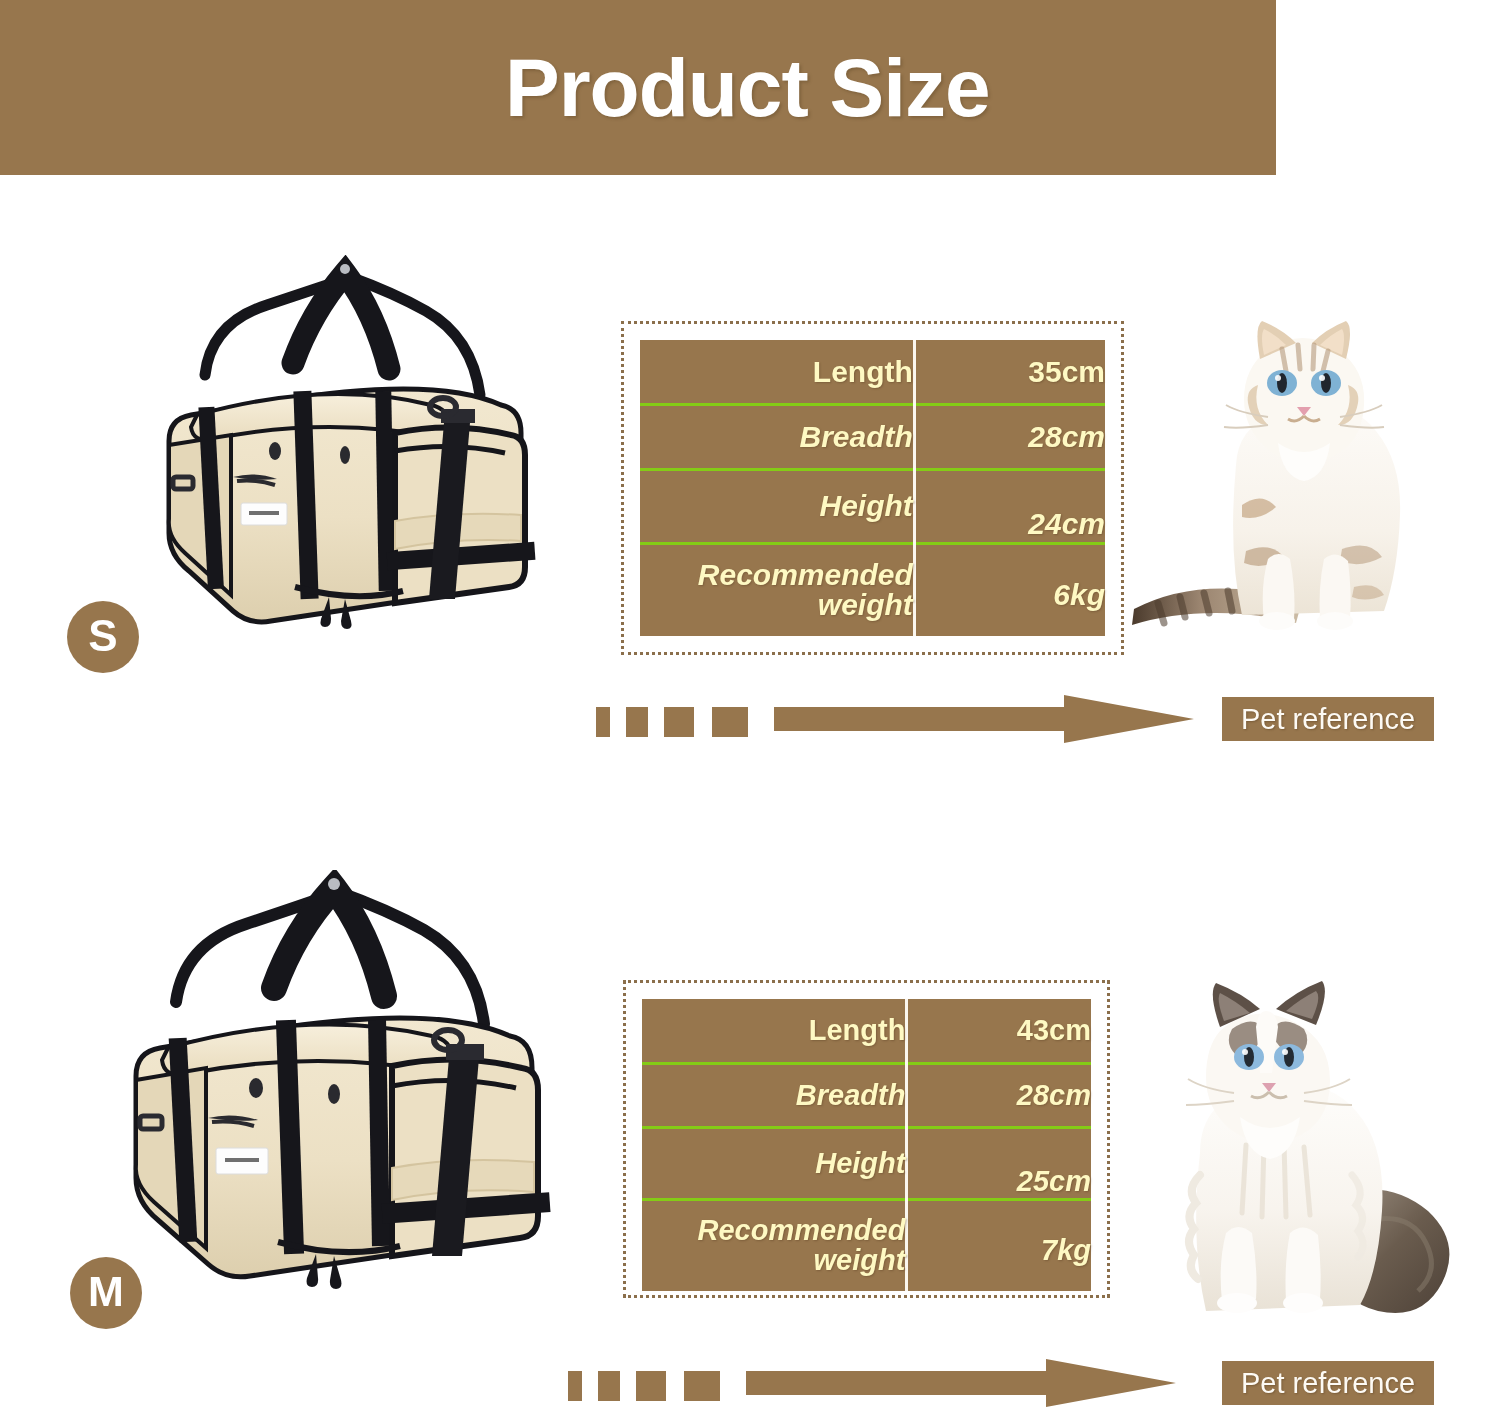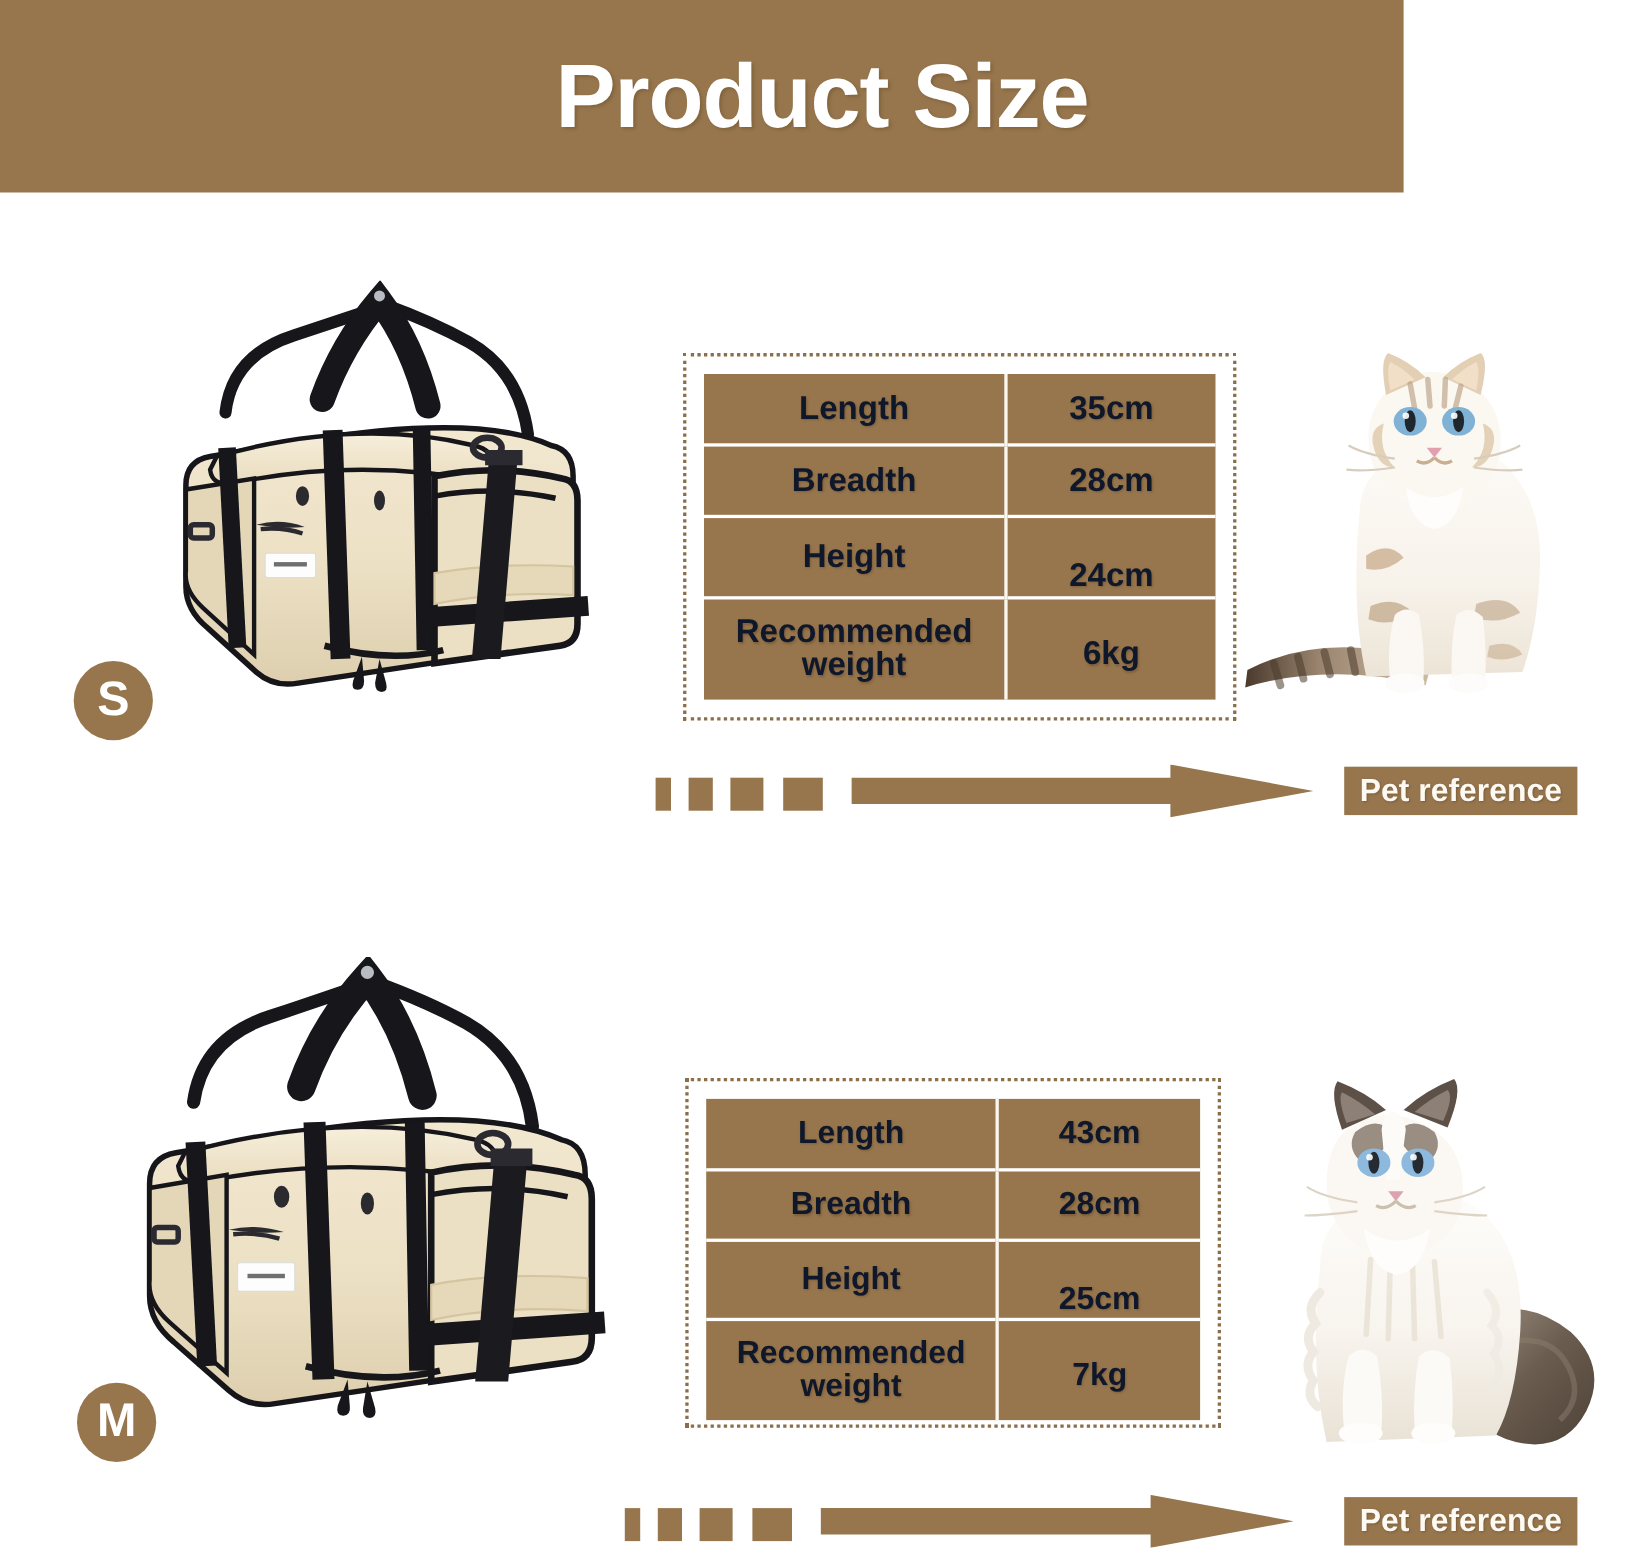--- a/index.html
+++ b/index.html
@@ -70,28 +70,28 @@
   #card-s { left: 621px; top: 146px; width: 503px; height: 334px; }
   #card-m { left: 623px; top: 145px; width: 487px; height: 318px; }
 
   .size-table {
     width: 100%; height: 100%;
     border-collapse: collapse;
     background: #97764d;
     table-layout: fixed;
   }
   .size-table td {
-    color: #0f172a;
-    text-align: center;
+    color: #fef9c3;
+    text-align: right;
     vertical-align: middle;
     border: 0;
     font-weight: bold;
     text-shadow: 1px 1px 2px rgba(80,55,28,0.35);
   }
-  .size-table tr + tr td { border-top: 3px solid #ffffff; }
+  .size-table tr + tr td { border-top: 3px solid #84cc16; font-style: italic; }
   .size-table td.tbl-key { border-right: 3px solid #fbf7ef; }
 
   #card-s .size-table td { font-size: 30px; }
   #card-m .size-table td { font-size: 29px; }
 
   .size-table td.tbl-key { width: 59%; }
   .size-table td.tbl-val { width: 41%; }
 
   
   .size-table tr.r1 td, .size-table tr.r2 td, .size-table tr.r3 td { height: 64px; }
@@ -117,21 +117,21 @@
     top: 12px;
     height: 30px;
     background: #97764d;
   }
   .arrow-body { position: absolute; top: 0; height: 48px; }
   .arrow-label {
     position: absolute;
     background: #97764d;
     color: #fdfaf4;
     font-size: 29px;
-    font-weight: bold;
+    font-weight: normal;
     display: flex;
     align-items: center;
     justify-content: center;
     text-shadow: 1px 1px 2px rgba(80,55,28,0.4);
     height: 44px;
     top: 2px;
   }
   #arrow-label-s { left: 626px; width: 212px; }
   #arrow-label-m { left: 654px; width: 212px; }
 </style>

